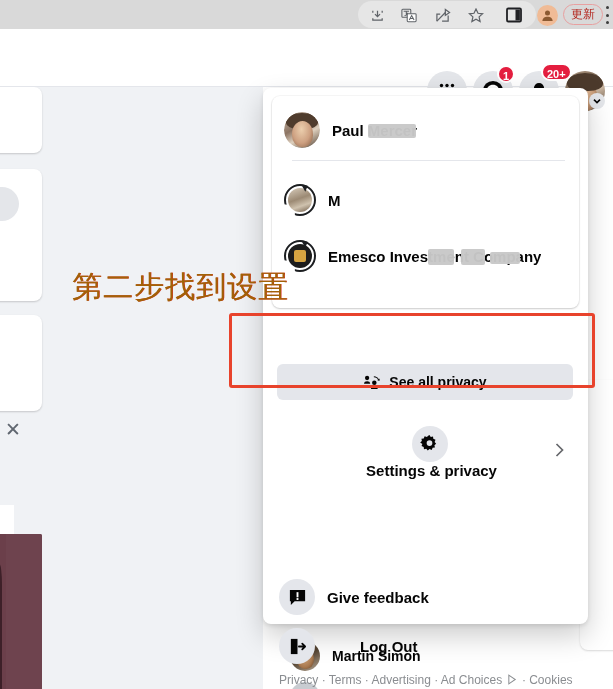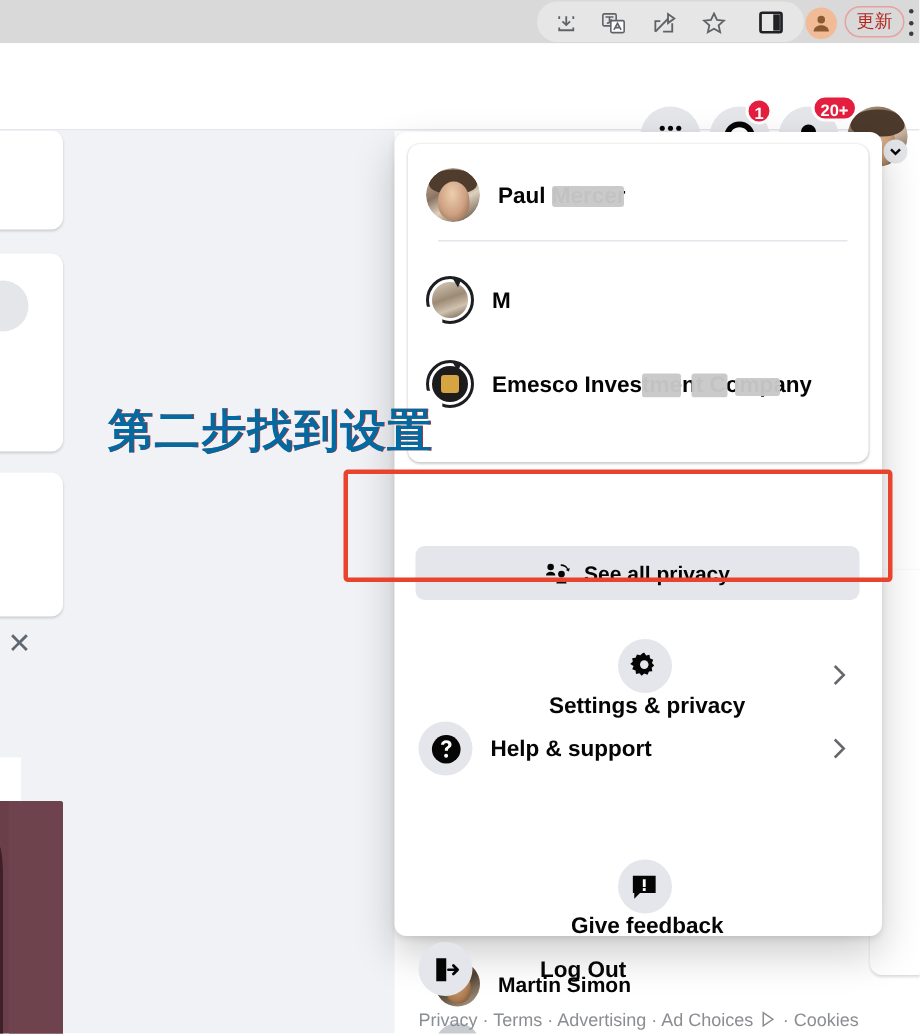--- a/index.html
+++ b/index.html
@@ -218,21 +218,21 @@
   }
   .see-all .ic { margin-right: 9px; display: flex; }
 
   .m-item {
     position: absolute; left: 8px; width: 309px; height: 48px;
     display: flex; align-items: center; border-radius: 8px; cursor: pointer;
   }
   .mi1 { top: 338px; flex-direction: column; }
   .mi2 { top: 387px; }
   .mi3 { top: 436px; }
-  .mi4 { top: 485px; flex-direction: column; }
+  .mi4 { top: 485px; }
   .mi5 { top: 534px; gap: 33px; }
   .m-icon {
     margin-left: 8px; width: 36px; height: 36px; border-radius: 50%;
     background: #e4e6eb; display: flex; align-items: center; justify-content: center;
     flex: none;
   }
   .m-label {
     margin-left: 12px; font-size: 15px; font-weight: bold; color: #050505; white-space: nowrap;
   }
   .m-chev {
@@ -264,21 +264,21 @@
   .contact-name { margin-left: 12px; font-size: 14px; font-weight: bold; color: #050505; }
   .contact-av2 {
     position: absolute; left: 290px; top: 682px; width: 30px; height: 30px;
     border-radius: 50%; background: #c8ccd1; overflow: hidden;
   }
 
   
   .anno-text {
     position: absolute; left: 72px; top: 267px;
     font-family: "DejaVu Sans", sans-serif;
-    font-size: 30px; font-weight: bold; color: #0369a1;
+    font-size: 30px; font-weight: normal; color: #a16207;
     letter-spacing: 1px; white-space: nowrap;
     text-shadow: 0.5px 0 0 #d62b20;
   }
   .anno-box {
     position: absolute; left: 229px; top: 313px; width: 366px; height: 75px;
     border: 3px solid #e8432c; border-radius: 3px;
   }
 </style>
 </head>
 <body>
@@ -472,34 +472,20 @@
         </svg>
       </span>
       <span class="m-label">Settings &amp; privacy</span>
       <span class="m-chev">
         <svg width="13" height="17" viewBox="0 0 13 17" fill="none" stroke="#65676b" stroke-width="1.7">
           <path d="M3.5 2.5l6 6-6 6"></path>
         </svg>
       </span>
     </div>
 
-    <div class="m-item mi2">
-      <span class="m-icon">
-        <svg width="21" height="21" viewBox="0 0 22 22">
-          <circle cx="11" cy="11" r="10" fill="#050505"></circle>
-          <path d="M11 4.8c-2 0-3.5 1.2-3.7 3.1h2.2c.1-.8.7-1.3 1.5-1.3.8 0 1.4.5 1.4 1.2 0 .6-.3.9-1.1 1.5-.9.6-1.3 1.2-1.3 2.2v.6h2.2v-.4c0-.7.3-1 1.1-1.6.9-.6 1.4-1.3 1.4-2.4 0-1.8-1.5-2.9-3.7-2.9zm-.1 9.3a1.4 1.4 0 100 2.8 1.4 1.4 0 000-2.8z" fill="#fff"></path>
-        </svg>
-      </span>
-      <span class="m-label">Help &amp; support</span>
-      <span class="m-chev">
-        <svg width="13" height="17" viewBox="0 0 13 17" fill="none" stroke="#65676b" stroke-width="1.7">
-          <path d="M3.5 2.5l6 6-6 6"></path>
-        </svg>
-      </span>
-    </div>
 
 
     <div class="m-item mi4">
       <span class="m-icon">
         <svg width="19" height="19" viewBox="0 0 20 20">
           <path d="M2 2h16v12H7l-4 4v-4H2z" fill="#050505"></path>
           <rect x="9" y="4.4" width="2" height="5.4" fill="#fff"></rect>
           <rect x="9" y="10.6" width="2" height="2" fill="#fff"></rect>
         </svg>
       </span>

